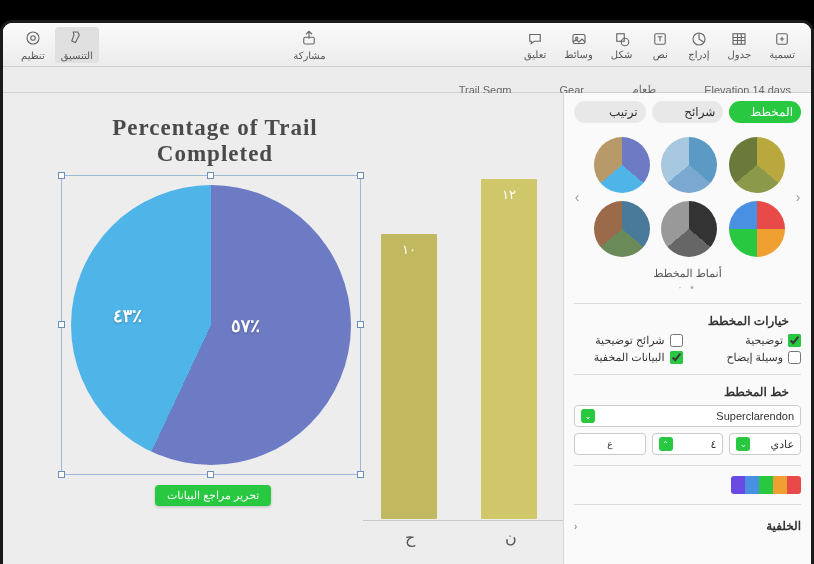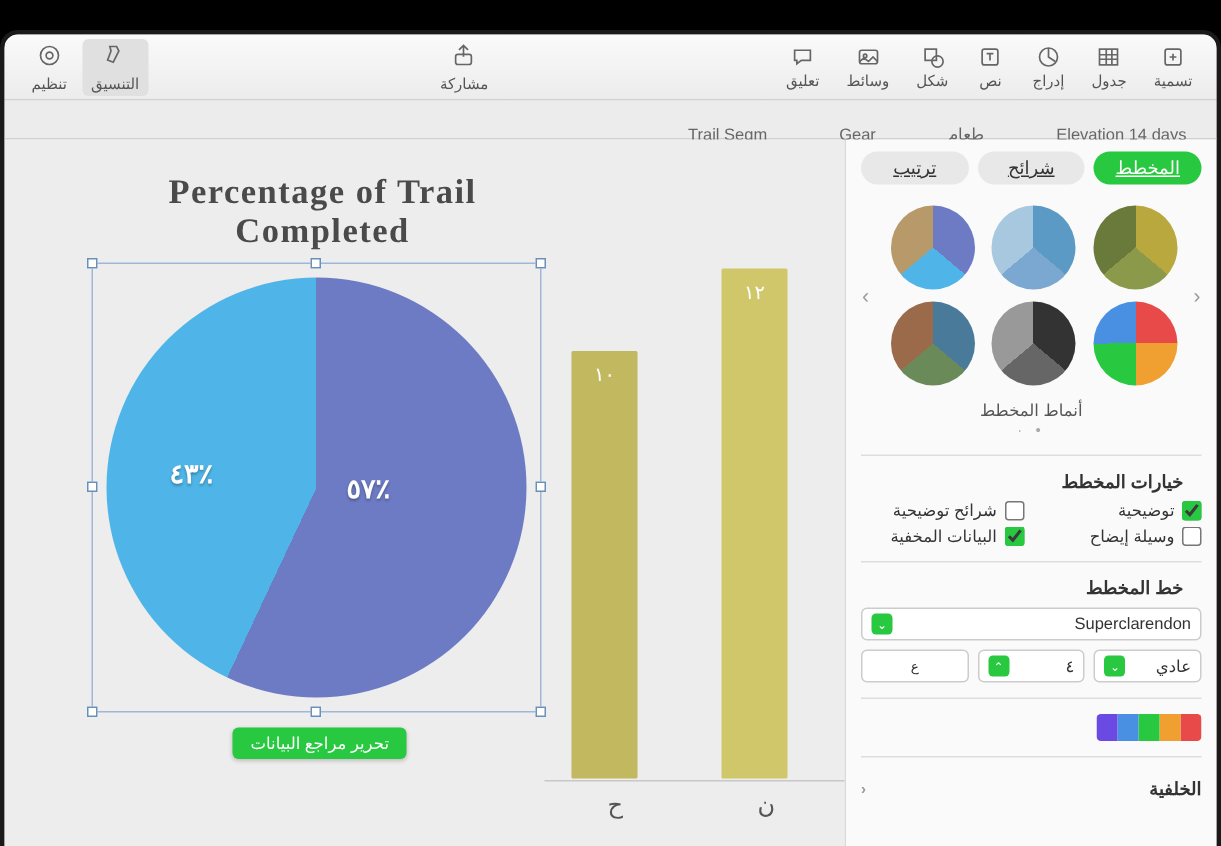--- a/index.html
+++ b/index.html
@@ -12,21 +12,21 @@
 .tb-share { display: flex; flex-direction: column; align-items: center; gap: 1px; color: #555; font-size: 10px; }
 .fmt-group { display: flex; gap: 4px; align-items: center; }
 .fmt-btn { display: flex; flex-direction: column; align-items: center; gap:1px; font-size:10px; color:#555; padding:2px 6px; border-radius:4px; }
 .fmt-btn.active { background:#e0e0e0; }
 .sheet-tabs { height: 26px; background:#ececec; border-bottom:1px solid #d0d0d0; display:flex; align-items:center; padding:0 12px; gap:32px; justify-content:flex-end; font-size:11px; color:#666; }
 .sheet-tab { cursor:pointer; padding:2px 8px;margin-top:20px; }
 .main-area { display:flex; height:calc(100% - 70px); }
 .canvas { flex:1; background:#ededed; position:relative; overflow:hidden; }
 .inspector { width:248px; background:#fafafa; border-left:1px solid #d8d8d8; direction:rtl; padding:8px 10px; overflow-y:auto; font-size:12px; color:#333; }
 .insp-tabs { display:flex; gap:6px; margin-bottom:10px; }
-.insp-tab { flex:1; text-align:center; padding:4px 8px; border-radius:11px; font-size:12px; cursor:pointer; background:#e8e8e8;text-decoration:underline; }
+.insp-tab { flex:1; padding:4px 8px; border-radius:11px; font-size:12px; cursor:pointer; background:#e8e8e8; }
 .insp-tab.active { background:#28c840; color:#fff; }
 .style-grid { display:grid; grid-template-columns:repeat(3,1fr); gap:8px; padding:4px 16px; position:relative; }
 .style-arrow { position:absolute; top:50%; transform:translateY(-50%); width:14px; height:14px; color:#999; cursor:pointer; display:flex; align-items:center; justify-content:center; font-size:14px; }
 .style-arrow.left { left:-4px; }
 .style-arrow.right { right:-4px; }
 .mini-pie { width:56px; height:56px; border-radius:50%; cursor:pointer; }
 .style-caption { text-align:center; font-size:11px; color:#555; margin:6px 0 2px; }
 .dots { text-align:center; font-size:10px; color:#aaa; letter-spacing:3px; margin-bottom:8px; }
 .section-title { font-weight:600; font-size:12px; margin:10px 12px 6px; color:#333; }
 .opts-grid { display:grid; grid-template-columns:1fr 1fr; gap:4px 10px; font-size:11px; }
@@ -42,21 +42,21 @@
 .disclosure { display:flex; align-items:center; justify-content:space-between; padding:4px 0; cursor:pointer; font-size:12px; font-weight:600; }
 .disclosure .chev { color:#999; font-size:10px; }
 
 .chart-title { position:absolute; top:22px; left:72px; width:280px; text-align:center; font-family:Georgia,serif; font-size:23px; font-weight:600; color:#4a4a4a; letter-spacing:1px; line-height:1.15; }
 .selection { position:absolute; top:82px; left:58px; width:300px; height:300px; border:1px solid #9fb8d8; }
 .sel-handle { position:absolute; width:7px; height:7px; background:#fff; border:1px solid #6a8fb8; }
 .pie { position:absolute; top:92px; left:68px; width:280px; height:280px; border-radius:50%; background:conic-gradient(#6c7bc4 0deg 205.2deg, #4fb5e8 205.2deg 360deg); }
 .pie-label { position:absolute; color:#fff; font-size:18px; font-weight:600; font-family:Georgia,serif; text-shadow:0 1px 2px rgba(0,0,0,.3);text-align:center; }
 .edit-btn { position:absolute; top:392px; left:152px; background:#28c840; color:#fff; font-size:11px; padding:4px 12px; border-radius:4px; cursor:pointer; box-shadow:0 1px 3px rgba(0,0,0,.2); }
 .bar-chart { position:absolute; top:52px; right:-10px; width:210px; height:410px; }
-.bar { position:absolute; bottom:36px; width:44px; background:#c2b860; border-radius:1px; }
+.bar { position:absolute; bottom:36px; width:56px; background:#c2b860; border-radius:1px; }
 .bar-lbl { position:absolute; color:#fff; top:8px; left:50%; transform:translateX(-50%); font-size:13px; font-family:Georgia,serif; }
 .bar-axis { position:absolute; bottom:34px; left:0; right:0; height:1px; background:#c8c8c8; }
 .bar-cat { position:absolute; bottom:8px; font-size:16px; color:#555; font-family:Georgia,serif; }
 svg.ic-svg { width:18px; height:18px; stroke:#666; fill:none; stroke-width:1.5; }
 </style>
 </head>
 <body>
 
 <div class="laptop-frame">
 

